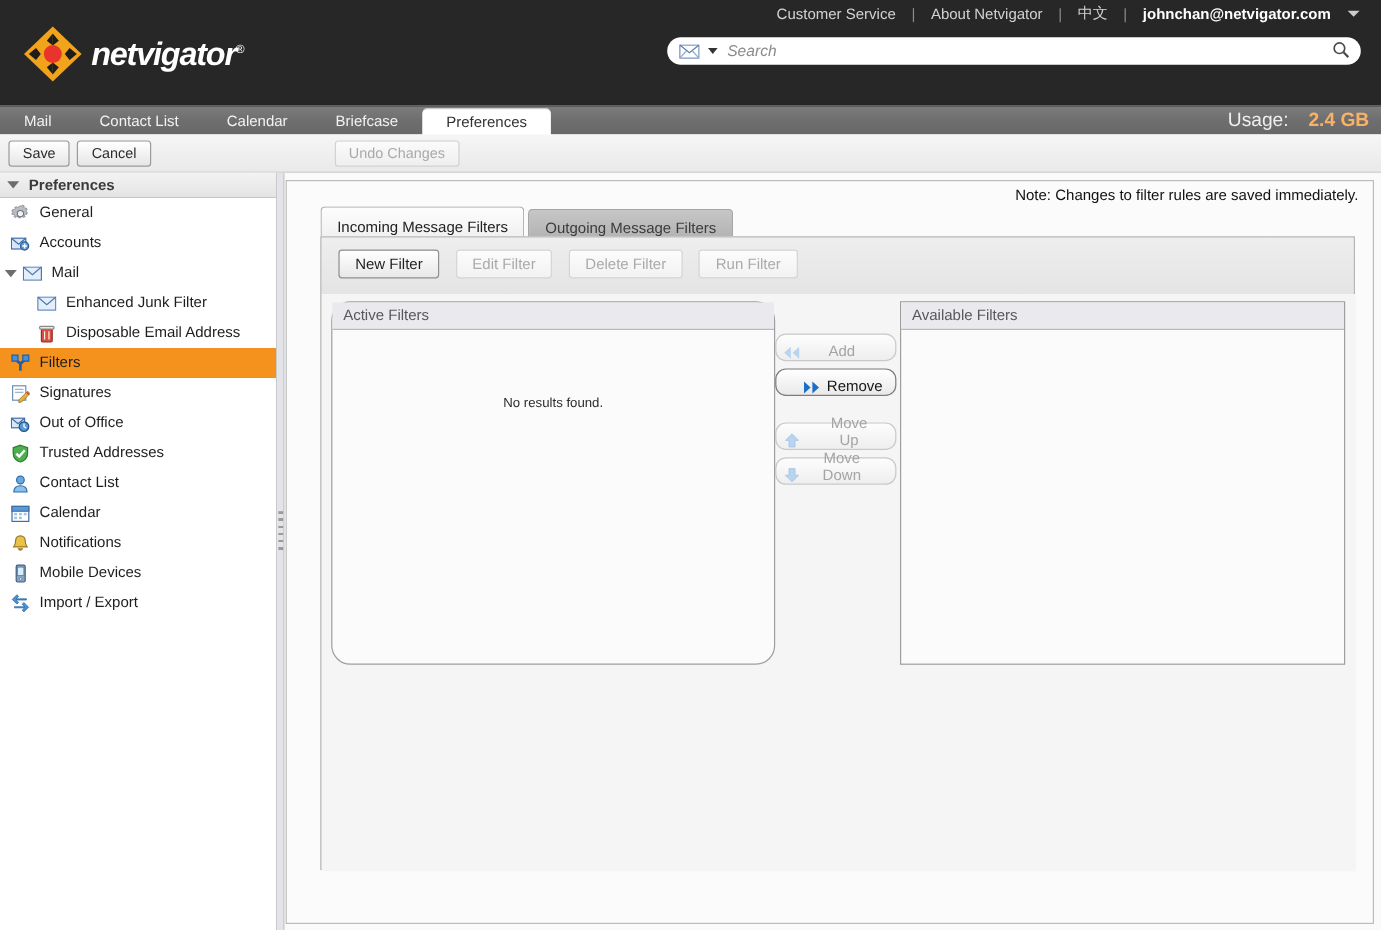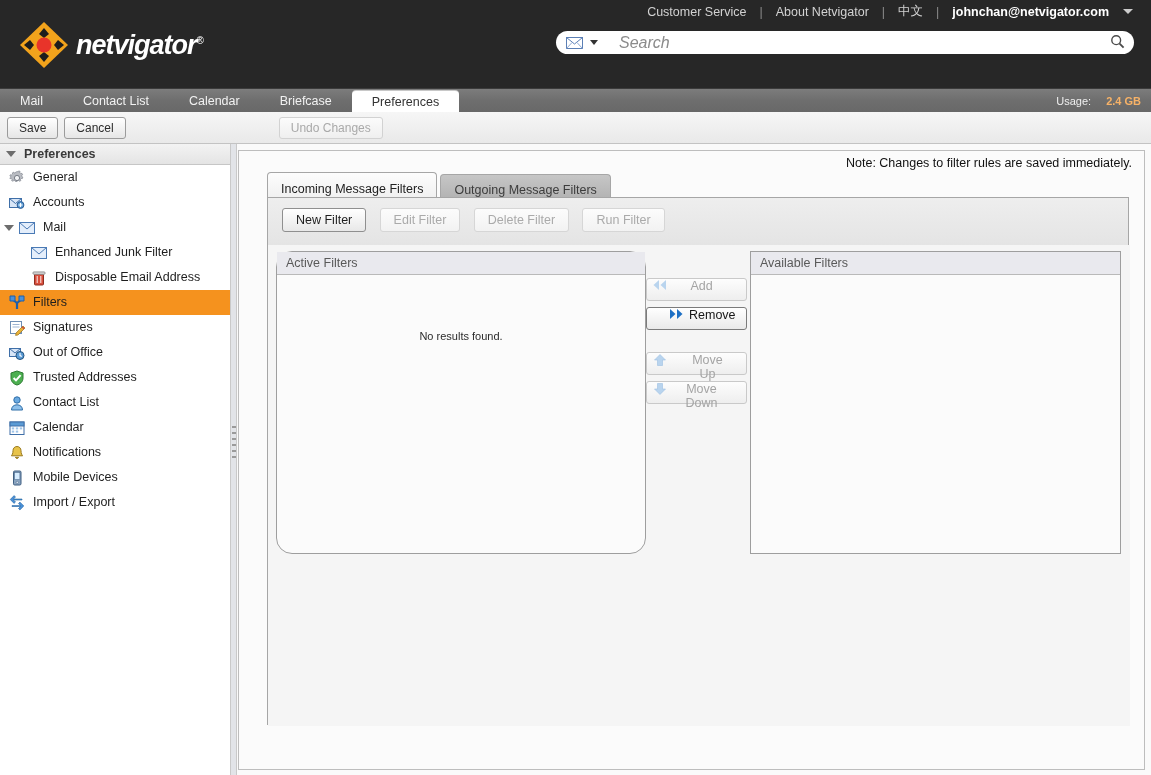--- a/index.html
+++ b/index.html
@@ -73,23 +73,23 @@
   .env-icon { width: 17px; height: 12px; display: block; }
   .mini-caret {
     width: 0; height: 0; margin-left: 7px;
     border-left: 4px solid transparent;
     border-right: 4px solid transparent;
     border-top: 5px solid #333;
   }
   .search-input {
     flex: 1;
     border: none; outline: none;
-    margin-left: 19px;
+    margin-left: 6px;
     font-family: "Liberation Sans", sans-serif;
-    font-size: 16px;
+    font-size: 13px;
     color: #555;
     background: transparent;
   }
   .search-input::placeholder { color: #8b8b8b; font-style: italic; }
   .mag-icon { width: 15px; height: 15px; margin-right: 3px; }
 
   
   .appbar {
     position: relative;
     height: 24px;
@@ -109,21 +109,21 @@
     background: #ffffff;
     color: #333333;
     border-radius: 4px 4px 0 0;
     margin-top: 2px;
     height: 22px; line-height: 22px;
     box-shadow: 0 -1px 0 #c8c8c8;
   }
   .usage {
     position: absolute; right: 10px; top: 0;
     height: 24px; line-height: 24px;
-    color: #efefef; font-size: 11px;
+    color: #efefef; font-size: 16px;
   }
   .usage .val { color: #f7b267; font-weight: bold; margin-left: 12px; }
 
   
   .toolbar {
     position: relative;
     height: 32px;
     background: linear-gradient(to bottom, #f6f6f6, #e9e9e9);
     border-bottom: 1px solid #c3c3c3;
     display: flex; align-items: center;
@@ -314,24 +314,24 @@
     font-size: 11px;
     color: #2b2b2b;
   }
 
   .xferbtns {
     position: absolute;
     left: 378px; top: 33px;
     width: 103px;
   }
   .xbtn {
-    display: flex; align-items: flex-start;
+    display: flex; align-items: flex-end;
     width: 101px; height: 23px;
     border: 1px solid #c9c9c9;
-    border-radius: 3px;
+    border-radius: 9px;
     background: linear-gradient(to bottom, #fdfdfd, #eeeeee);
     font-size: 12.5px;
     color: #a4a4a4;
     cursor: default;
     margin-bottom: 6px;
   }
   .xbtn.enabled {
     border: 1px solid #7b7b7b;
     color: #161616;
     background: linear-gradient(to bottom, #ffffff, #e9e9e9);

